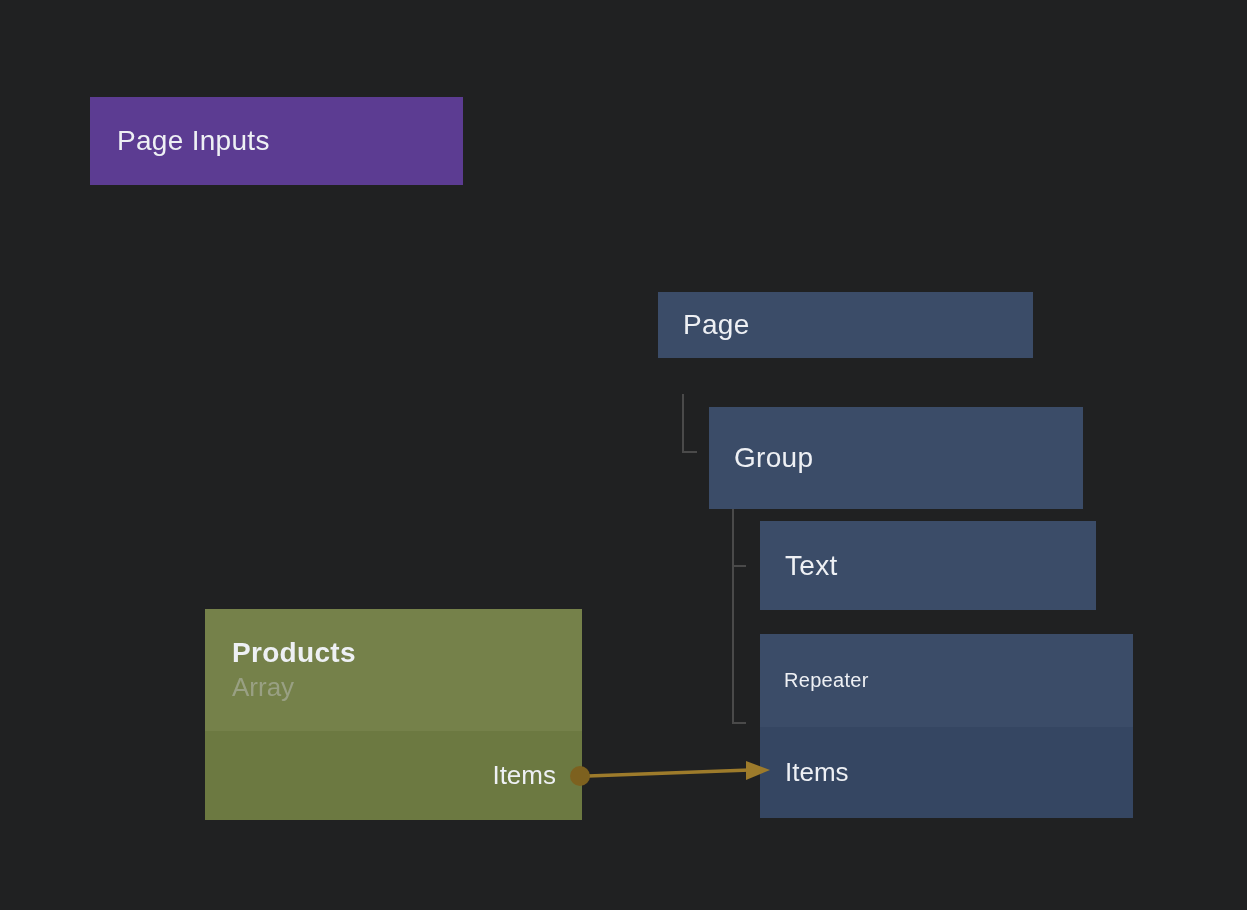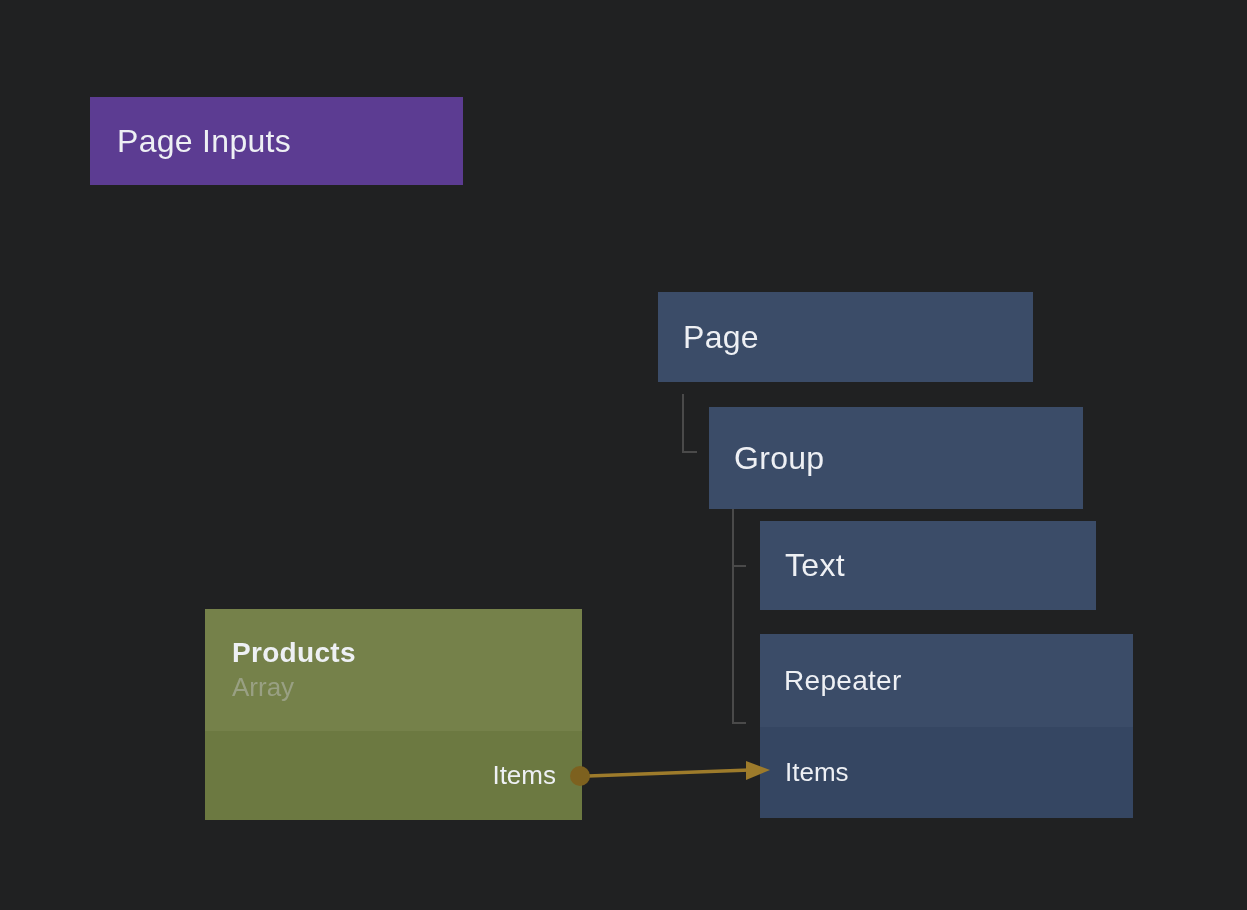--- a/index.html
+++ b/index.html
@@ -18,28 +18,28 @@
   *{margin:0;padding:0;box-sizing:border-box;}
   html,body{width:1247px;height:910px;overflow:hidden;}
   body{
     background:var(--background);
     font-family:"Liberation Sans", sans-serif;
     color:var(--text-primary);
     position:relative;
   }
   .canvas{position:absolute;inset:0;}
   .node{position:absolute;display:flex;align-items:center;}
-  .node .title{font-size:32px;font-weight:400;letter-spacing:0.3px;}
+  .node .title{font-size:28px;font-weight:400;letter-spacing:0.3px;}
   .purple{background:var(--node-purple);padding-left:27px;}
   .blue{background:var(--node-blue);padding-left:25px;}
   .node-stack{position:absolute;display:flex;flex-direction:column;}
   .node-stack .node-header{
     background:var(--node-blue);display:flex;align-items:center;padding-left:24px;
   }
-  .node-stack .node-header .title{font-size:28px;font-weight:400;letter-spacing:0.3px;}
+  .node-stack .node-header .title{font-size:20px;font-weight:400;letter-spacing:0.3px;}
   .node-stack .node-row{
     background:var(--node-blue-row);display:flex;align-items:center;padding-left:25px;
     font-size:26px;color:var(--text-primary);
   }
   .green-stack{position:absolute;display:flex;flex-direction:column;}
   .green-header{
     background:var(--node-green-header);
     display:flex;flex-direction:column;justify-content:center;
     padding-left:27px;gap:3px;
   }
@@ -65,21 +65,21 @@
     <span class="title">Page Inputs</span>
   </div>
 
   <div class="tline" style="left:682px;top:394px;width:2px;height:59px;"></div>
   <div class="tline" style="left:682px;top:451px;width:15px;height:2px;"></div>
 
   <div class="tline" style="left:732px;top:508px;width:2px;height:216px;"></div>
   <div class="tline" style="left:732px;top:565px;width:14px;height:2px;"></div>
   <div class="tline" style="left:732px;top:722px;width:14px;height:2px;"></div>
 
-  <div class="node blue" style="left:658px;top:292px;width:375px;height:90px;align-items:center;">
+  <div class="node blue" style="left:658px;top:292px;width:375px;height:66px;align-items:center;">
     <span class="title">Page</span>
   </div>
 
   <div class="node blue" style="left:709px;top:407px;width:374px;height:102px;">
     <span class="title">Group</span>
   </div>
 
   <div class="node blue" style="left:760px;top:521px;width:336px;height:89px;">
     <span class="title">Text</span>
   </div>

